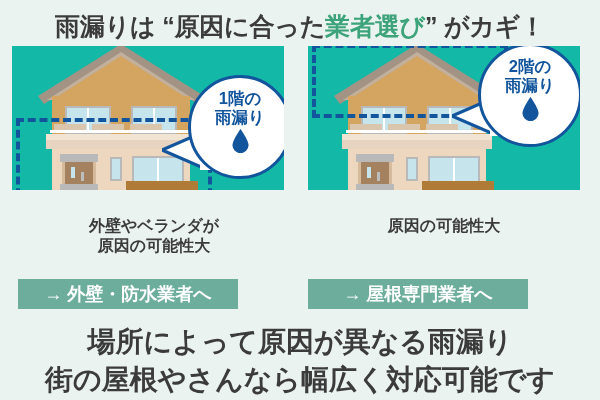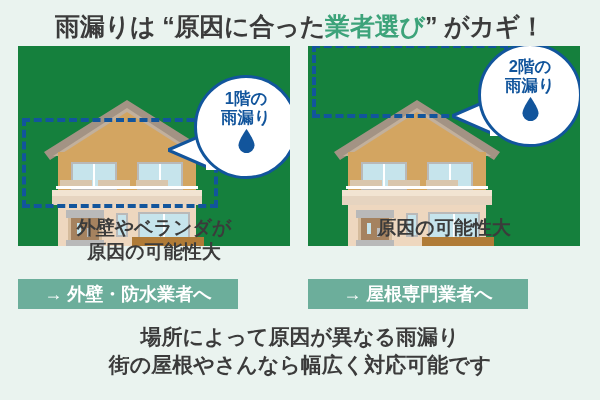--- a/index.html
+++ b/index.html
@@ -29,25 +29,25 @@
     white-space: nowrap;
   }
   .title .accent { color: #3da37a; }
   .title .quote { color: #3b3b3b; }
 
   
   .card {
     position: absolute;
     top: 46px;
     width: 272px;
-    height: 200px;
-    background: #15803d;
+    height: 144px;
+    background: #14b8a6;
     overflow: hidden;
   }
-  .card.left  { left: 18px; }
+  .card.left  { left: 12px; }
   .card.right { left: 308px; }
 
   
   .house {
     position: absolute;
     left: 20px;
     bottom: 0;
     width: 178px;
     height: 152px;
   }
@@ -93,21 +93,21 @@
   .tail svg { display: block; }
   .tail-left  { left: 150px; top: 84px; }
   .tail-right { left: 144px; top: 50px; }
 
   
   .caption {
     position: absolute;
     top: 216px;
     width: 272px;
     text-align: center;
-    font-size: 19px;
+    font-size: 16px;
     font-weight: bold;
     color: #3b3b3b;
     line-height: 1.28;
     white-space: nowrap;
   }
   .caption.left  { left: 18px; }
   .caption.right { left: 308px; }
 
   
   .action-bar {
@@ -126,21 +126,21 @@
   }
   .action-bar.left  { left: 18px; }
   .action-bar.right { left: 308px; align-items: center; }
 
   
   .footer {
     position: absolute;
     left: 0; top: 323px;
     width: 600px;
     text-align: center;
-    font-size: 21px;
+    font-size: 28px;
     font-weight: bold;
     color: #3b3b3b;
     line-height: 1.35;
     white-space: nowrap;
   }
 </style>
 </head>
 <body>
 
 <div id="root">

